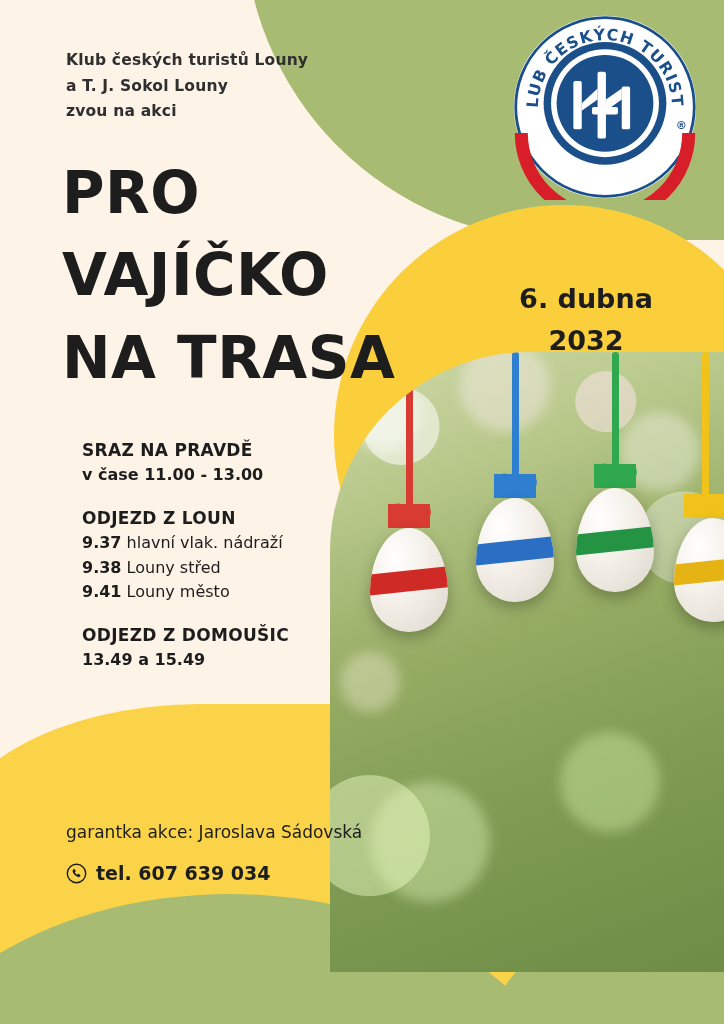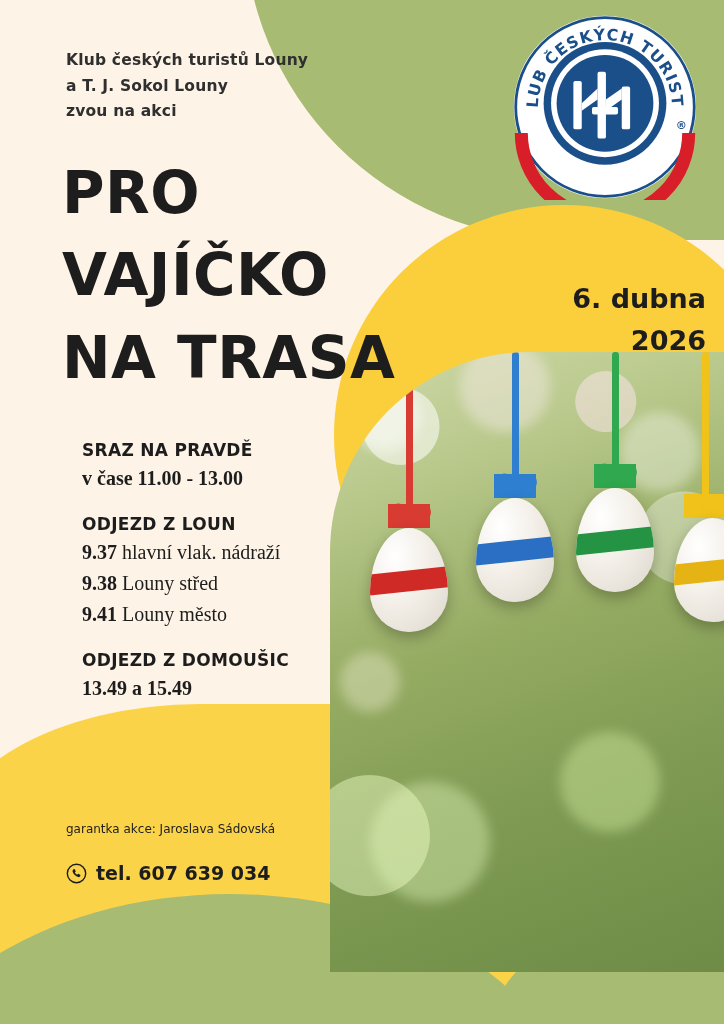--- a/index.html
+++ b/index.html
@@ -178,44 +178,43 @@
     color: #1d1d1d;
   }
   .info .block { margin-bottom: 20px; margin-left: 16px; }
   .info .ttl {
     font-size: 17px;
     font-weight: bold;
     letter-spacing: 0.3px;
     margin-bottom: 3px;
   }
   .info .ln {
-    font-size: 20px;
+    font-size: 16px;
     line-height: 1.55;
     font-weight: normal;
-    font-family: Liberation Serif, serif;
   }
   .info .ln b { font-weight: bold; }
 
   .date {
     position: absolute;
     right: 18px;
     top: 278px;
     width: 240px;
-    text-align: right;
+    text-align: center;
     font-size: 27px;
     font-weight: bold;
     color: #1d1d1d;
     line-height: 1.55;
   }
 
   .garant {
     position: absolute;
     left: 66px;
     top: 822px;
-    font-size: 12px;
+    font-size: 17px;
     color: #1d1d1d;
   }
   .tel {
     position: absolute;
     left: 66px;
     top: 862px;
     font-size: 19px;
     font-weight: bold;
     color: #1d1d1d;
     display: flex;
@@ -320,21 +319,21 @@
   </div>
 
   <div class="headline">
     <div>PRO</div>
     <div>VAJÍČKO</div>
     <div>NA TRASA</div>
   </div>
 
   <div class="date">
     <div>6. dubna</div>
-    <div>2026</div>
+    <div>2032</div>
   </div>
 
   <div class="info">
     <div class="block">
       <div class="ttl">SRAZ NA PRAVDĚ</div>
       <div class="ln"><b>v čase 11.00 - 13.00</b></div>
     </div>
 
     <div class="block">
       <div class="ttl">ODJEZD Z LOUN</div>

